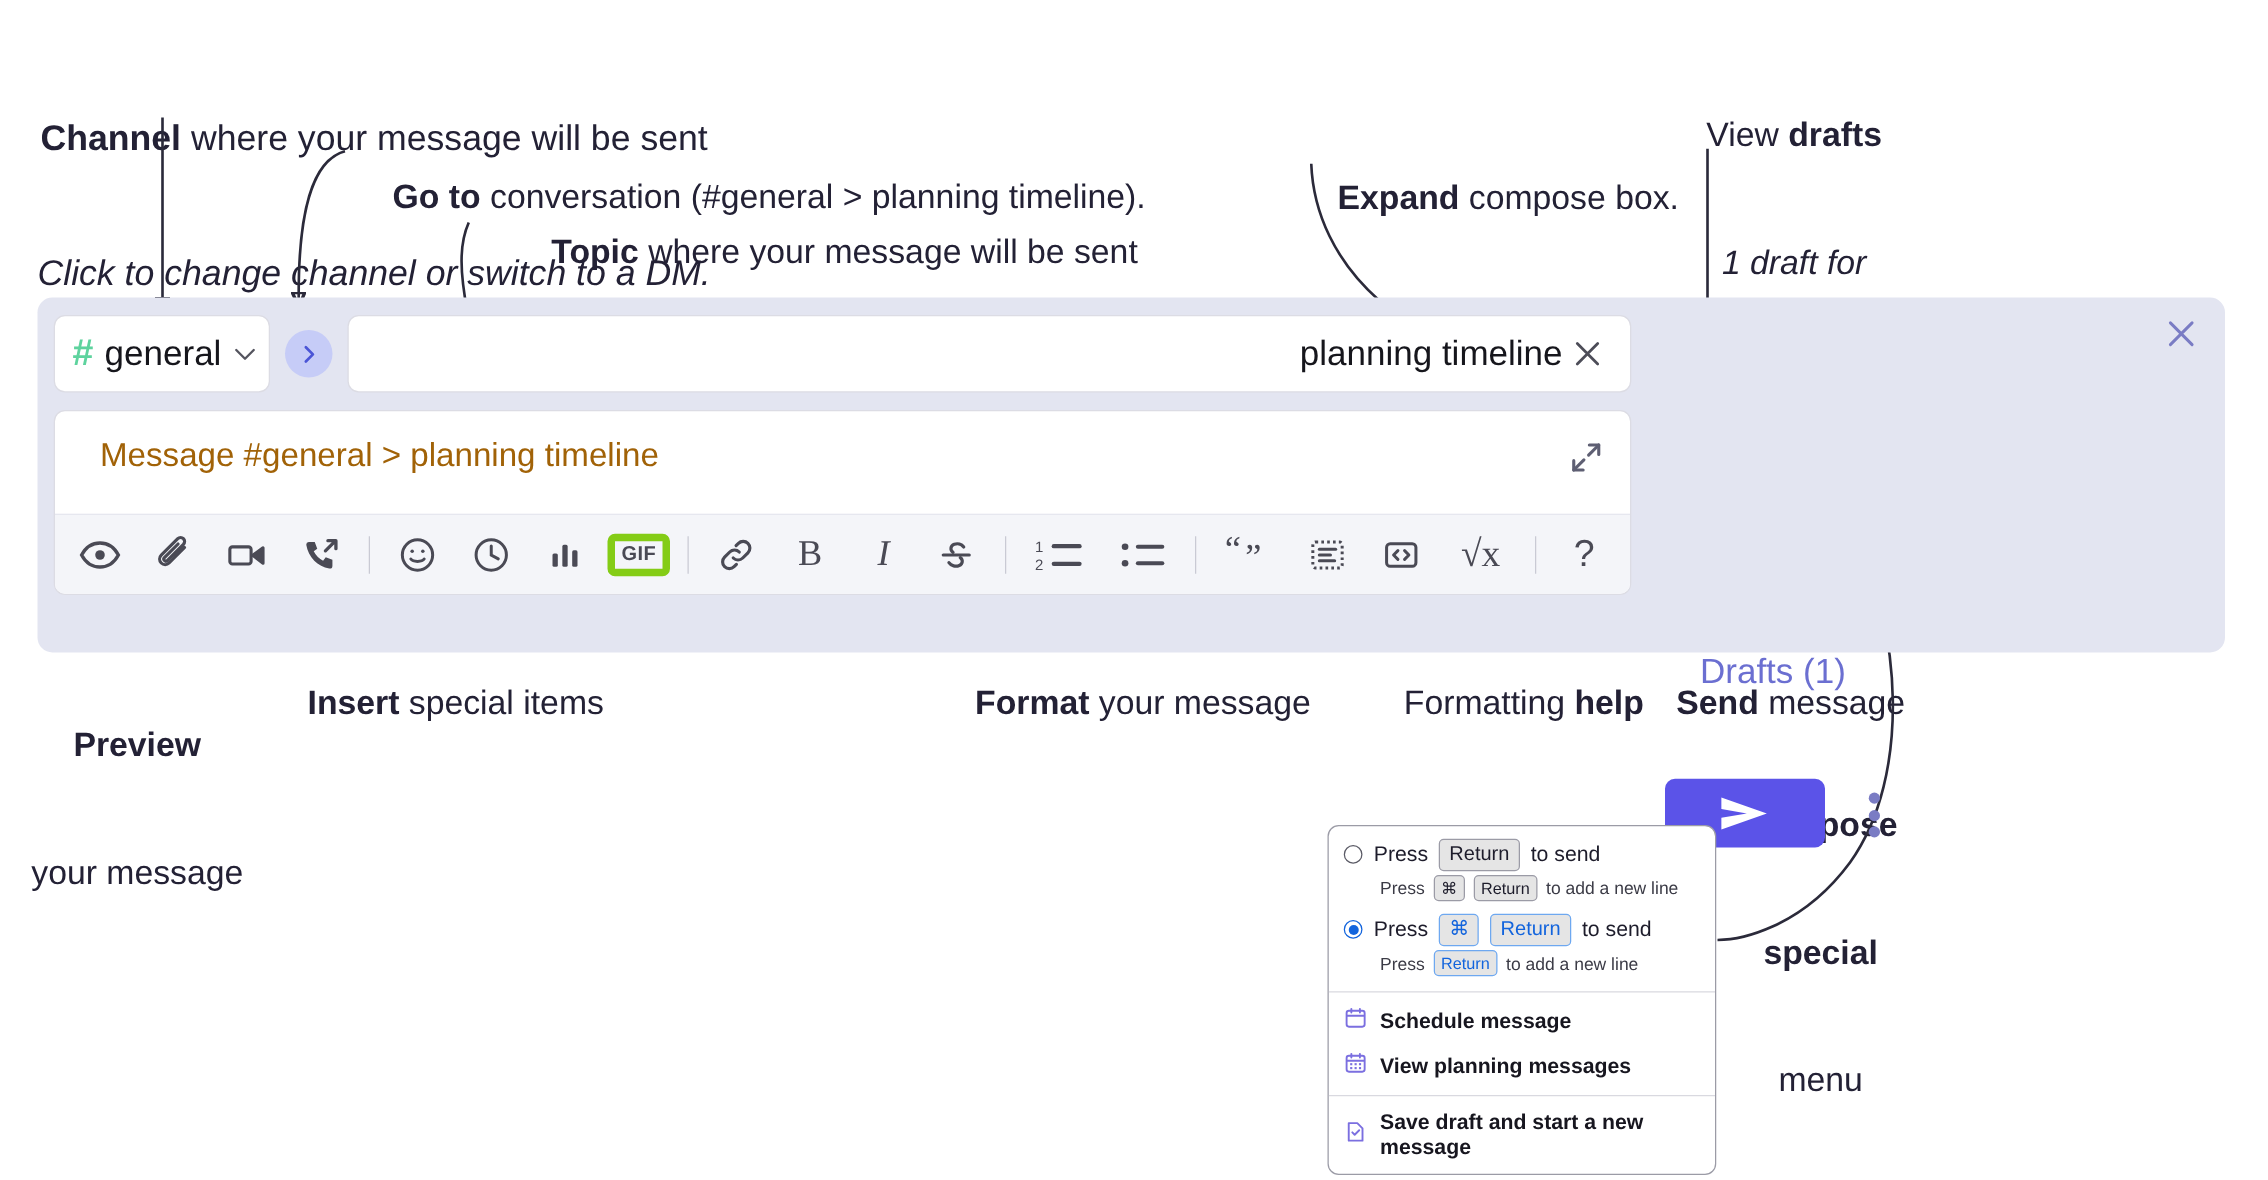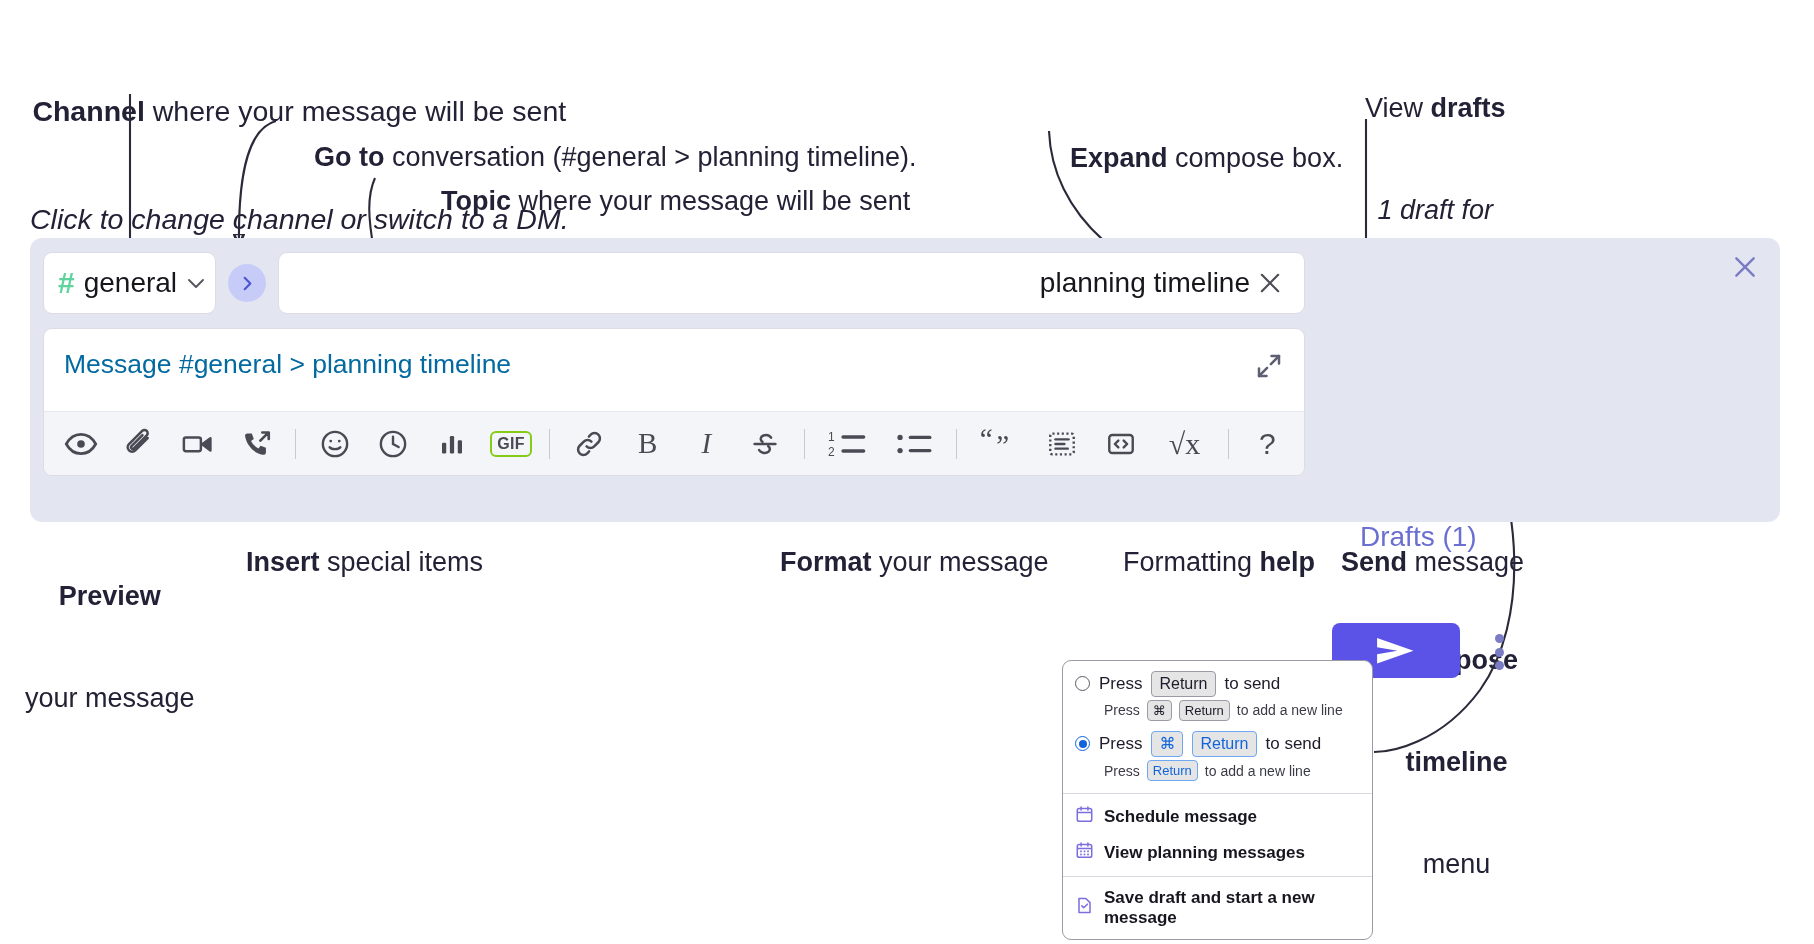--- a/index.html
+++ b/index.html
@@ -57,35 +57,35 @@
     display:flex;align-items:center;padding:0 14px 0 18px;box-sizing:border-box;text-align:right;
   }
   .topic-text{font-size:28px;color:#16161c;flex:1;}
   .topic-clear{width:40px;height:40px;display:flex;align-items:center;justify-content:center;cursor:pointer;}
 
   
   .msgbox{
     margin-top:13px;background:#fff;border:1px solid #dcdce4;border-radius:9px;overflow:hidden;
   }
   .msg-area{height:82px;position:relative;}
-  .placeholder{position:absolute;left:20px;top:20px;font-size:26.5px;color:#0369a1;}
+  .placeholder{position:absolute;left:36px;top:20px;font-size:26.5px;color:#a16207;}
   .expand-btn{position:absolute;right:18px;top:20px;width:34px;height:34px;cursor:pointer;
      display:flex;align-items:center;justify-content:center;}
 
   .toolbar{
     height:64px;background:#f4f5f9;border-top:1px solid #e6e7ef;
     display:flex;align-items:center;padding:0 14px;box-sizing:border-box;gap:0;
   }
   .tb{width:46px;height:46px;display:flex;align-items:center;justify-content:center;cursor:pointer;color:#4a4a55;}
   .tb svg{display:block;}
   .tb-gap{width:14px;}
   .tb-sep{width:1px;height:30px;background:#c9cad4;margin:0 16px;}
   .tb-txt{font-size:29px;color:#4a4a55;font-family:"Liberation Serif",serif;}
   .gifbox{
-    border:2px solid #84cc16;border-radius:6px;font-size:16px;font-weight:700;
+    border:6px solid #84cc16;border-radius:6px;font-size:16px;font-weight:700;
     padding:2px 5px;letter-spacing:.3px;color:#4a4a55;font-family:"Liberation Sans",sans-serif;
   }
   .help-q{font-size:30px;color:#4a4a55;font-weight:400;}
 
   
   .drafts-link{
     position:absolute;left:1330px;top:283px;font-size:28px;color:#6b6fd1;cursor:pointer;
   }
   .send-btn{
     position:absolute;left:1302px;top:385px;width:128px;height:55px;border-radius:8px;
@@ -163,21 +163,21 @@
   <div class="anno a-md" style="left:1093px;top:511px;">
     <span>Formatting </span><b>help</b>
   </div>
 
   <div class="anno a-md" style="left:1311px;top:511px;">
     <b>Send</b><span> message</span>
   </div>
 
   <div class="anno a-md" style="left:1395px;top:575px;">
     <div><b>Compose</b></div>
-    <div><b>timeline</b></div>
+    <div><b>special</b></div>
     <div><span>menu</span></div>
   </div>
 
   <svg class="lines" viewBox="0 0 1814 944">
     <defs>
       <marker id="ah" viewBox="0 0 10 10" refX="8" refY="5" markerWidth="6" markerHeight="6" orient="auto-start-reverse">
         <path d="M 0 1 L 9 5 L 0 9 z" fill="#2b2a3a" stroke="none"></path>
       </marker>
     </defs>
 

